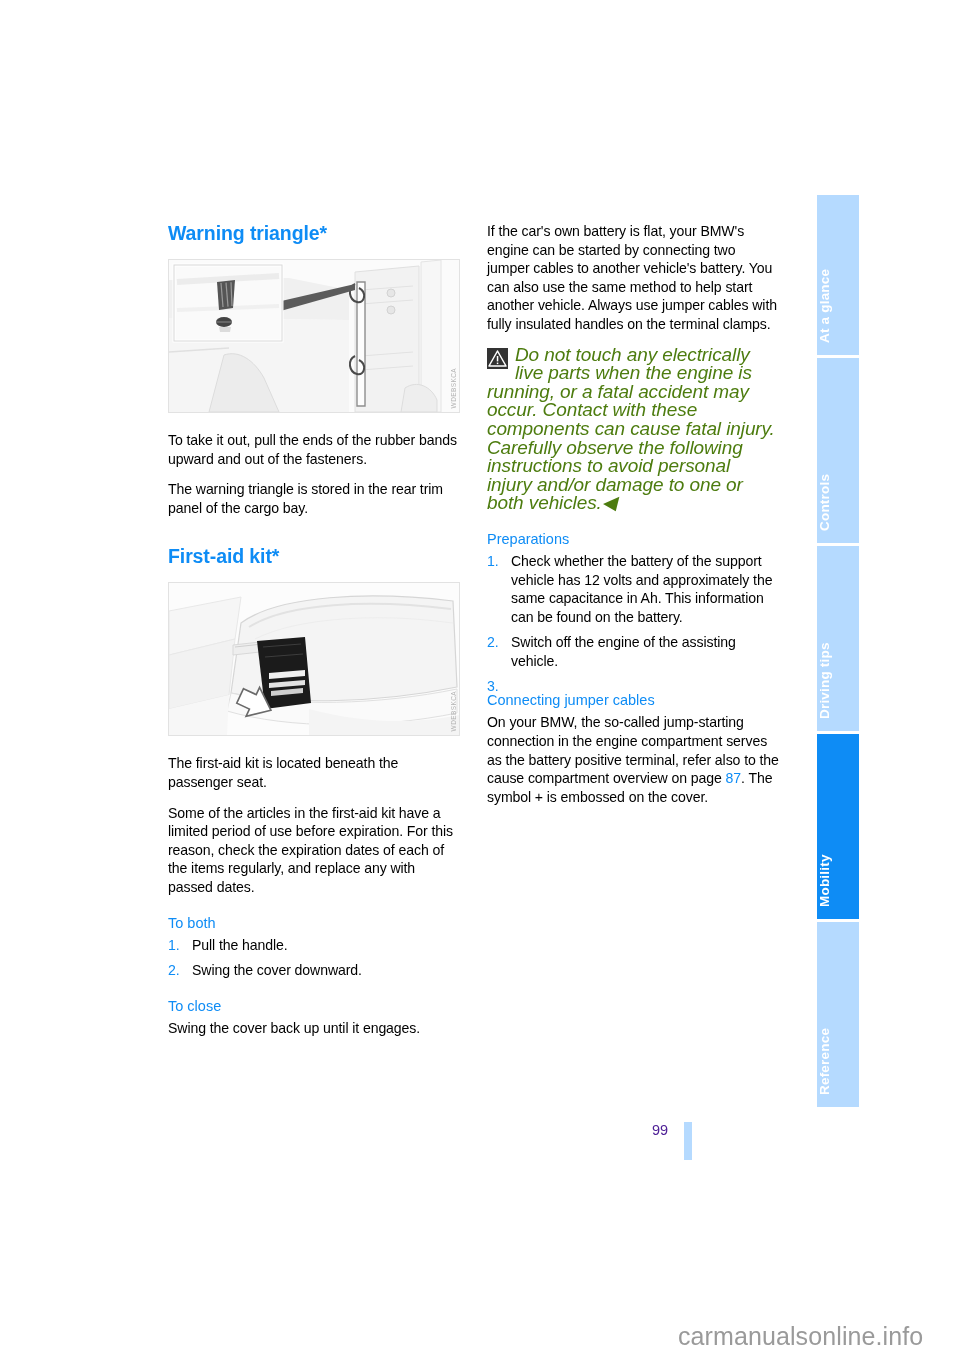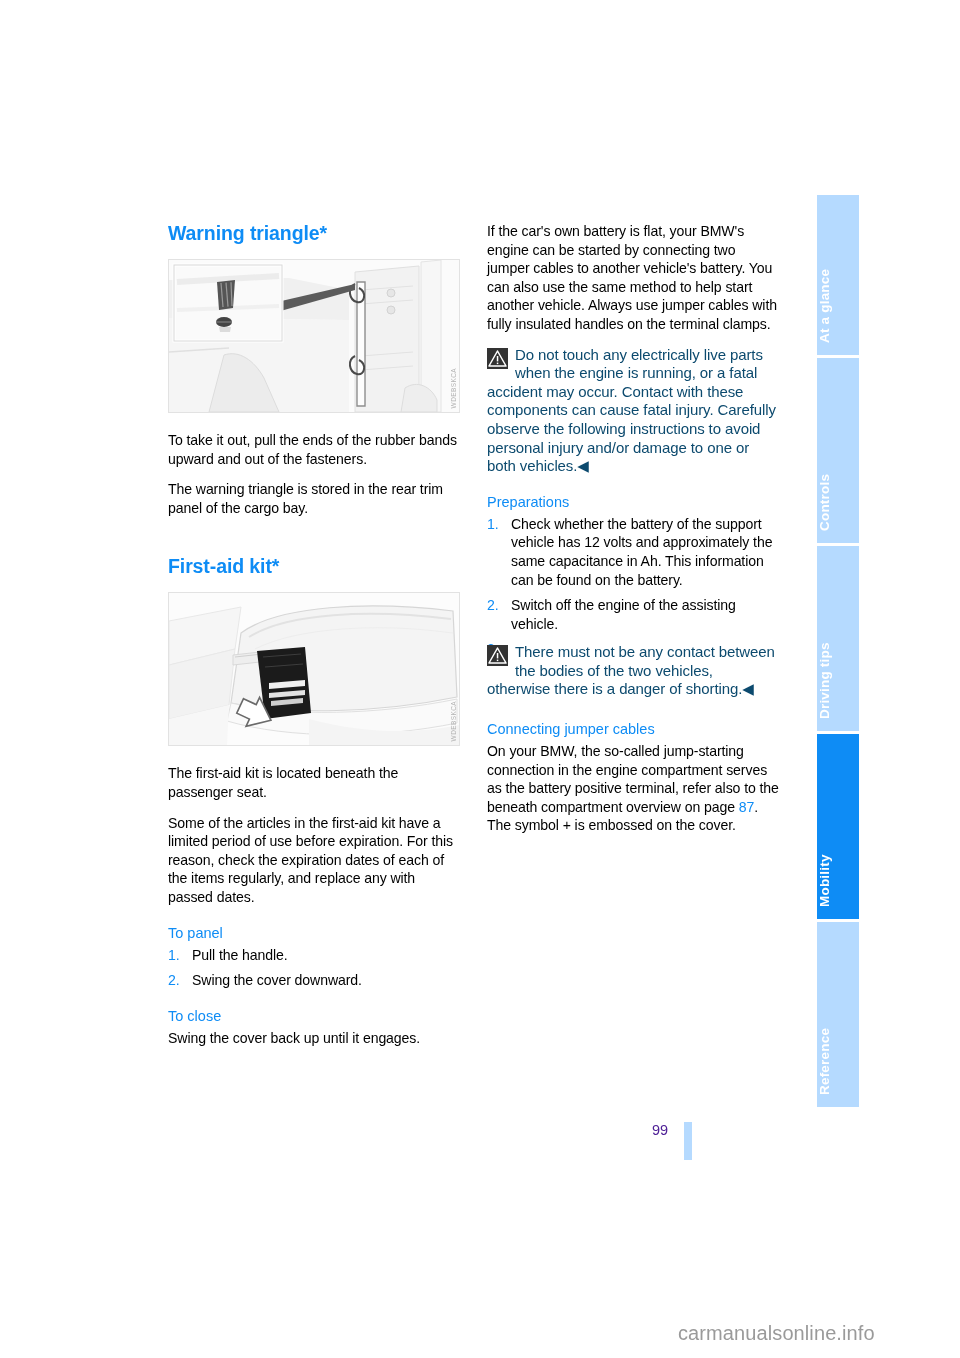--- a/index.html
+++ b/index.html
@@ -122,25 +122,26 @@
   .warn-icon {
     float: left;
     width: 21px;
     height: 21px;
     background: #333333;
     margin: 2px 7px 0 0;
     position: relative;
   }
   .warn-icon svg { display: block; }
   .warn p {
-    font-size: 15px;
+    font-size: 19px;
     line-height: 18.6px;
     margin: 0;
-    color: #0c4a6e;
+    color: #4d7c0f;
     letter-spacing: -0.1px;
+    font-style: italic;
   }
   .warn::after { content: ""; display: block; clear: both; }
 
   
   ol.steps {
     margin: 0 0 10px 0;
     padding: 0;
     list-style: none;
   }
   ol.steps li {
@@ -176,21 +177,21 @@
     top: 1122px;
     width: 8px;
     height: 38px;
     background: #b5daff;
   }
 
   .watermark {
     position: absolute;
     left: 678px;
     top: 1322px;
-    font-size: 20px;
+    font-size: 25px;
     color: #9a9a9a;
     letter-spacing: 0.1px;
   }
 
   
   .art { position: absolute; left: 0; top: 0; }
 </style>
 </head>
 <body>
 
@@ -257,21 +258,21 @@
         <ellipse cx="55" cy="62" rx="8" ry="5" fill="#444444"></ellipse>
         <path d="M47 62 L63 62" stroke="#888" stroke-width="1"></path>
         <path d="M50 67 L62 67 L61 72 L51 72 Z" fill="#dcdcdc"></path>
       </svg>
       <span class="fig-caption-v">WDEBSKCA</span>
     </div>
 
     <p class="body">To take it out, pull the ends of the rubber bands upward and out of the fasteners.</p>
     <p class="body">The warning triangle is stored in the rear trim panel of the cargo bay.</p>
 
-    <h1 class="sec" style="margin-top:38px;">First-aid kit*</h1>
+    <h1 class="sec" style="margin-top:28px;">First-aid kit*</h1>
 
     <div class="figure">
       <svg class="art" width="290" height="152" viewBox="0 0 290 152">
         <rect x="0" y="0" width="290" height="152" fill="#fcfcfc"></rect>
 
         <path d="M72 40 C110 12 200 8 284 18 L288 104 C210 120 120 122 62 110 Z" fill="#f4f4f4" stroke="#d6d6d6" stroke-width="1.2"></path>
         <path d="M80 44 C118 20 200 16 282 26" fill="none" stroke="#e2e2e2" stroke-width="2"></path>
         <path d="M86 56 C130 34 210 30 284 40" fill="none" stroke="#ededed" stroke-width="1.2"></path>
 
         <path d="M62 110 C120 124 210 122 288 106 L288 130 C210 146 120 146 58 128 Z" fill="#fafafa" stroke="#e0e0e0" stroke-width="1"></path>
@@ -294,21 +295,21 @@
         <path d="M98 92 L112 92 L112 84 L132 100 L112 116 L112 108 L98 108 Z" transform="translate(-28,18) rotate(25 110 100)" fill="#ffffff" stroke="#6a6a6a" stroke-width="1.6"></path>
 
         <path d="M140 126 C200 142 250 140 290 132 L290 152 L140 152 Z" fill="#f4f4f4"></path>
       </svg>
       <span class="fig-caption-v">WDEBSKCA</span>
     </div>
 
     <p class="body">The first-aid kit is located beneath the passenger seat.</p>
     <p class="body">Some of the articles in the first-aid kit have a limited period of use before expiration. For this reason, check the expiration dates of each of the items regularly, and replace any with passed dates.</p>
 
-    <h2 class="sub">To panel</h2>
+    <h2 class="sub">To both</h2>
     <ol class="steps">
       <li>
         <span class="num">1.</span>
         <span>Pull the handle.</span>
       </li>
       <li>
         <span class="num">2.</span>
         <span>Swing the cover downward.</span>
       </li>
     </ol>
@@ -342,35 +343,24 @@
       </li>
       <li>
         <span class="num">2.</span>
         <span>Switch off the engine of the assisting vehicle.</span>
       </li>
       <li>
         <span class="num">3.</span>
       </li>
     </ol>
 
-    <div class="warn">
-      <span class="warn-icon">
-        <svg width="21" height="21" viewBox="0 0 21 21">
-          <rect x="0" y="0" width="21" height="21" fill="#333333"></rect>
-          <path d="M10.5 3 L19 18 L2 18 Z" fill="none" stroke="#ffffff" stroke-width="1.5" stroke-linejoin="round"></path>
-          <rect x="9.8" y="8" width="1.5" height="5.4" fill="#ffffff"></rect>
-          <rect x="9.8" y="14.6" width="1.5" height="1.5" fill="#ffffff"></rect>
-        </svg>
-      </span>
-      <p>There must not be any contact between the bodies of the two vehicles, otherwise there is a danger of shorting.◀</p>
-    </div>
 
     <h2 class="sub" style="margin-top:22px;">Connecting jumper cables</h2>
 
 
-    <p class="body"><span>On your BMW, the so-called jump-starting connection in the engine compartment serves as the battery positive terminal, refer also to the beneath compartment overview on page </span><a class="pgref" href="#">87</a><span>. The symbol + is embossed on the cover.</span></p>
+    <p class="body"><span>On your BMW, the so-called jump-starting connection in the engine compartment serves as the battery positive terminal, refer also to the cause compartment overview on page </span><a class="pgref" href="#">87</a><span>. The symbol + is embossed on the cover.</span></p>
   </div>
 
   <div class="pagenum">99</div>
   <div class="pagebar"></div>
   <div class="watermark">carmanualsonline.info</div>
 
 </div>
 
 </body></html>

